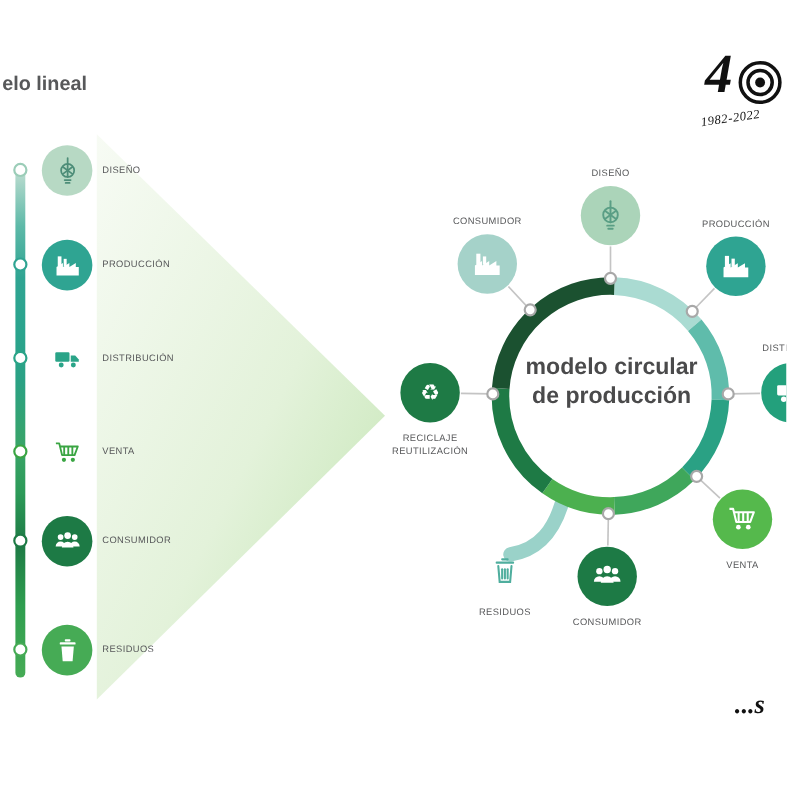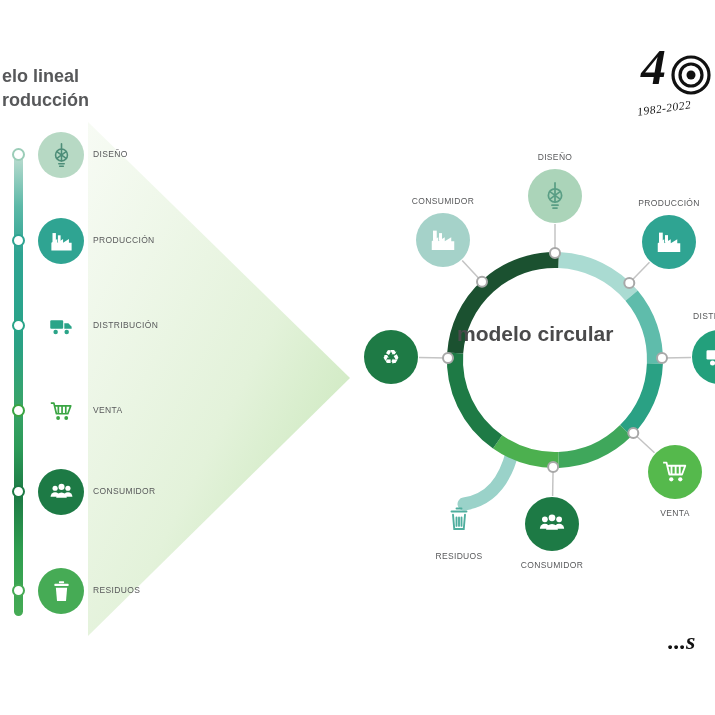--- a/index.html
+++ b/index.html
@@ -13,21 +13,21 @@
   .ltitle{position:absolute;left:2px;top:64px;font-weight:bold;font-size:18px;color:#57585a;line-height:1.35;}
   .lbar{position:absolute;left:14px;top:150px;width:9px;height:466px;border-radius:5px;
     background:linear-gradient(180deg,#c6e0d4 0%,#5db9a8 12%,#2fa492 22%,#2aa48d 33%,#2aa184 42%,#39a468 55%,#2c9a58 64%,#1d7a45 74%,#2f9e4f 86%,#46ab55 100%);}
   .ljunction{position:absolute;width:9px;height:9px;border-radius:50%;background:#fff;border:2.5px solid #999;box-sizing:content-box;}
   .lcircle{position:absolute;width:46px;height:46px;border-radius:50%;display:flex;align-items:center;justify-content:center;box-sizing:border-box;}
   .llabel{position:absolute;font-size:8.5px;color:#58595b;letter-spacing:.35px;white-space:nowrap;}
   
   .scircle{position:absolute;border-radius:50%;display:flex;align-items:center;justify-content:center;}
   .slabel{position:absolute;font-size:8.5px;color:#58595b;letter-spacing:.35px;text-align:center;width:150px;line-height:1.45;}
   .slabel.left-align{text-align:left;width:90px;}
-  .center-title{position:absolute;left:457px;top:321px;width:198px;font-weight:bold;font-size:21px;line-height:1.22;color:#4a4a4b;}
+  .center-title{position:absolute;left:457px;top:321px;width:198px;text-align:center;font-weight:bold;font-size:21px;line-height:1.22;color:#4a4a4b;}
   
   .logo{position:absolute;left:641px;top:44px;width:78px;height:80px;color:#101010;}
   .logo-4{position:absolute;left:0;top:-6px;font-family:"Liberation Serif",serif;font-style:italic;font-weight:bold;font-size:50px;}
   .logo-rings{position:absolute;left:27px;top:8px;}
   .logo-years{position:absolute;left:-4px;top:58px;font-family:"Liberation Serif",serif;font-style:italic;font-size:11.5px;letter-spacing:.5px;transform:rotate(-8deg);white-space:nowrap;}
   
   .footer-frag{position:absolute;left:668px;top:628px;font-family:"Liberation Serif",serif;font-style:italic;font-weight:bold;font-size:24px;color:#111;}
 </style>
 </head>
 <body>
@@ -40,21 +40,20 @@
         <stop offset="0%" stop-color="#f7fbf4"></stop>
         <stop offset="55%" stop-color="#e3f2da"></stop>
         <stop offset="100%" stop-color="#bfe3ae"></stop>
       </linearGradient>
     </defs>
     <polygon points="88,122 350,378 88,636" fill="url(#arrowGrad)"></polygon>
   </svg>
 
   <div class="ltitle">
     <div>elo lineal</div>
-    <div>roducción</div>
   </div>
   <div class="lbar"></div>
   <div id="linear-layer" class="layer">
     <div class="ljunction" style="left:12px;top:148px;border-color:#9bcdb8"></div>
     <div class="lcircle" style="left:38px;top:132px;background:#b7d9c4;">
       <span>
           <svg width="27" height="27" viewBox="0 0 24 24">
             <g fill="none" stroke="#4d8d78" stroke-width="1.4" stroke-linecap="round">
       <path d="M12 1.5 V5.5"></path>
               <circle cx="12" cy="11.5" r="5.3"></circle>
@@ -239,20 +238,21 @@
         </span>
     </div>
       <div class="slabel" style="left:477px;top:559px">CONSUMIDOR</div>
     <div class="scircle" style="left:364px;top:330px;width:54px;height:54px;background:#1e7a45;">
       <span>
           <svg width="30" height="30" viewBox="0 0 24 24">
             <text x="12" y="17.5" text-anchor="middle" font-size="16" fill="#ffffff" font-family="DejaVu Sans, sans-serif">♻</text>
           </svg>
         </span>
     </div>
+      <div class="slabel" style="left:316px;top:392px">RECICLAJE<div>REUTILIZACIÓN</div></div>
     <div class="scircle" style="left:416px;top:213px;width:54px;height:54px;background:#a5d2c9;">
       <span>
           <svg width="30" height="30" viewBox="0 0 24 24">
             <g fill="#ffffff">
               <rect x="4" y="4.5" width="3" height="8"></rect>
               <rect x="8.8" y="6.5" width="2.4" height="6"></rect>
       <path d="M3 20 V13 L8.2 9.8 V13 L13.4 9.8 V13 L18.6 9.8 V13 H21 V20 Z"></path>
             </g>
           </svg>
         </span>
@@ -270,20 +270,21 @@
               <path d="M14 10.8 V17.5"></path>
             </g>
           </svg>
         </span>
   </div>
   <div class="slabel" style="left:384px;top:550px">RESIDUOS</div>
     </div>
 
   <div class="center-title">
     <div>modelo circular</div>
+    <div>de producción</div>
   </div>
 
   <div class="logo">
     <span class="logo-4">4</span>
     <svg class="logo-rings" width="46" height="46" viewBox="0 0 46 46">
       <circle cx="23" cy="23" r="18" fill="none" stroke="#111" stroke-width="3.2"></circle>
       <circle cx="23" cy="23" r="11" fill="none" stroke="#111" stroke-width="3.2"></circle>
       <circle cx="23" cy="23" r="4.5" fill="#111"></circle>
     </svg>
     <div class="logo-years">1982-2022</div>

